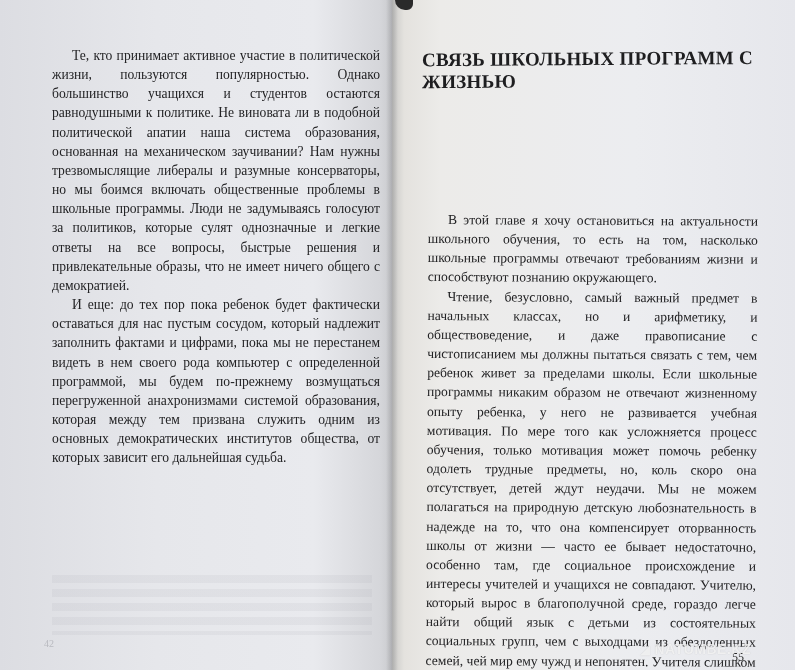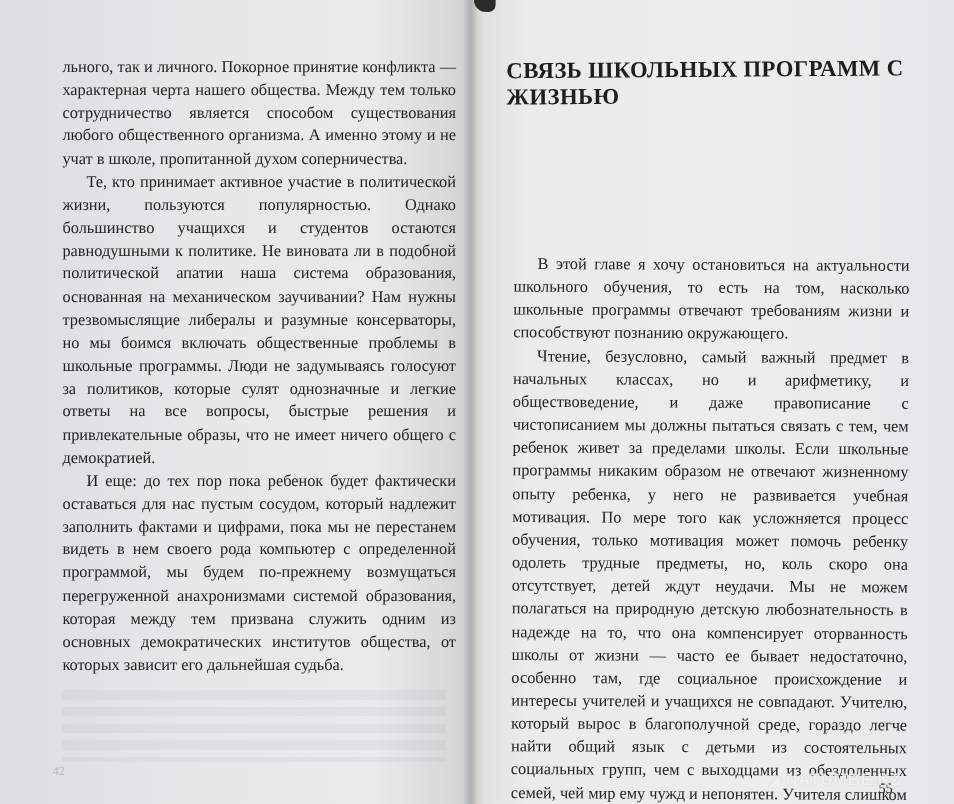--- a/index.html
+++ b/index.html
@@ -58,21 +58,20 @@
     text-shadow: 0 0 1px rgba(120,120,120,0.4);
   }
   .watermark .logo { display: inline-block; margin-right: 4px; font-size: 13px; }
 </style>
 </head>
 <body>
 
 <div class="page page-left">
   <div class="bleed"></div>
   <div class="text-block left-text">
-    <p class="first">льного, так и личного. Покорное принятие конфликта — характерная черта нашего общества. Между тем только сотрудничество является способом существования любого общественного организма. А именно этому и не учат в школе, пропитанной духом соперничества.</p>
     <p>Те, кто принимает активное участие в политической жизни, пользуются популярностью. Однако большинство учащихся и студентов остаются равнодушными к политике. Не виновата ли в подобной политической апатии наша система образования, основанная на механическом заучивании? Нам нужны трезвомыслящие либералы и разумные консерваторы, но мы боимся включать общественные проблемы в школьные программы. Люди не задумываясь голосуют за политиков, которые сулят однозначные и легкие ответы на все вопросы, быстрые решения и привлекательные образы, что не имеет ничего общего с демократией.</p>
     <p>И еще: до тех пор пока ребенок будет фактически оставаться для нас пустым сосудом, который надлежит заполнить фактами и цифрами, пока мы не перестанем видеть в нем своего рода компьютер с определенной программой, мы будем по-прежнему возмущаться перегруженной анахронизмами системой образования, которая между тем призвана служить одним из основных демократических институтов общества, от которых зависит его дальнейшая судьба.</p>
   </div>
   <div class="page-num page-num-left">42</div>
 </div>
 
 <div class="page page-right"></div>
 
 <div class="spine-shadow"></div>
 <div class="spine-dark"></div>

